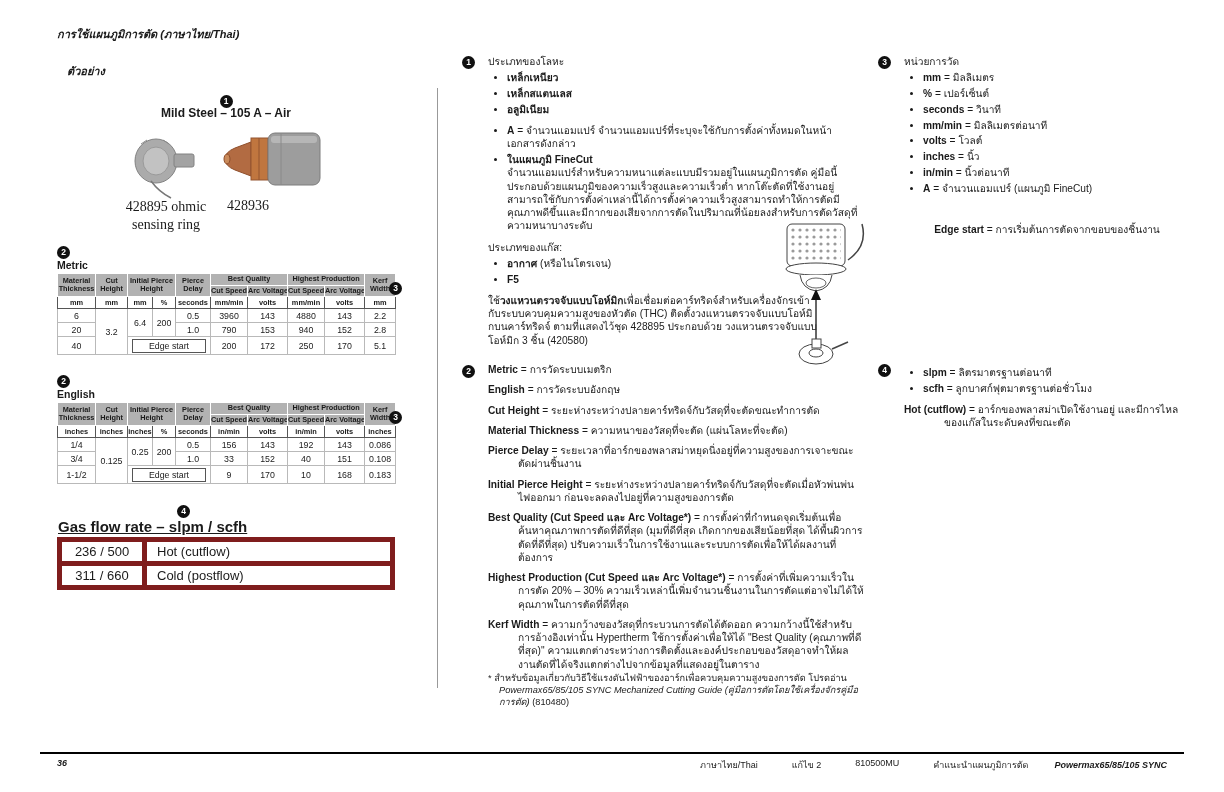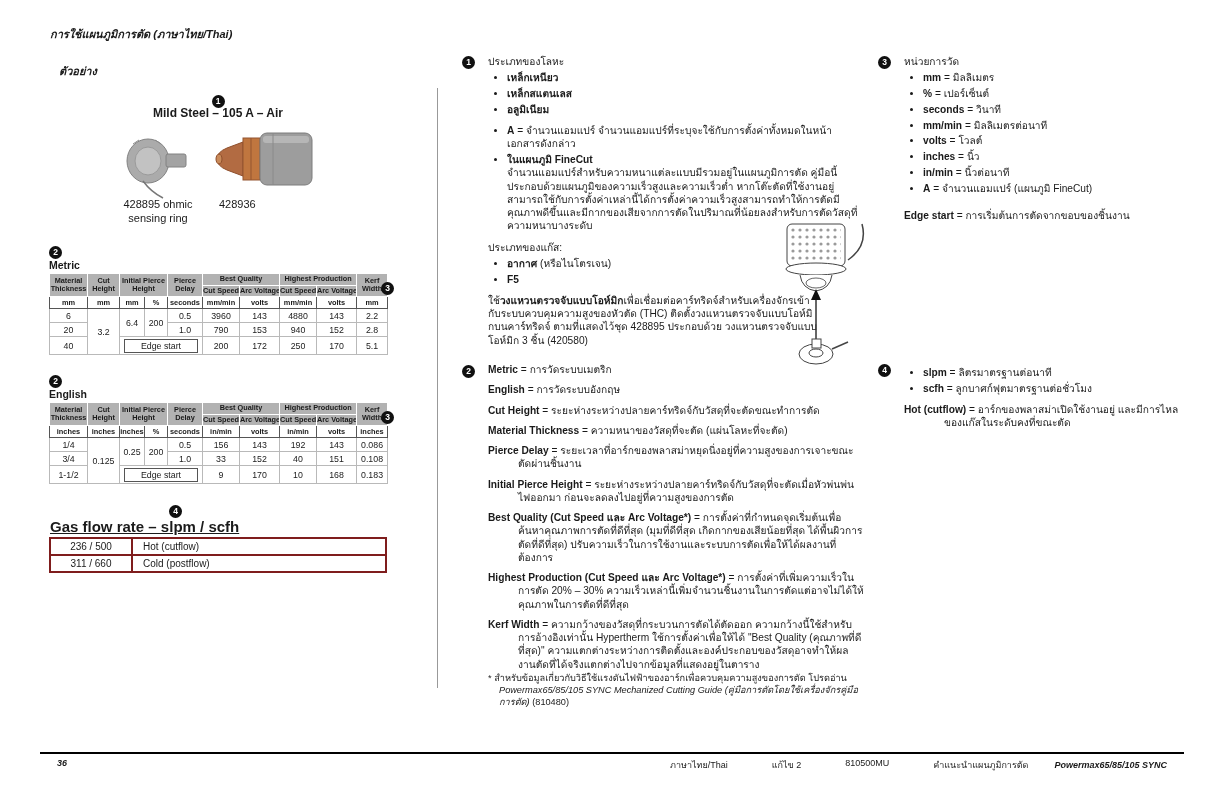--- a/index.html
+++ b/index.html
@@ -1,87 +1,87 @@
 <!DOCTYPE html>
 <html><head>
 <meta charset="utf-8">
 <style>
   html,body { margin:0; padding:0; background:#e8e8e8; }
   .page {
     position:relative; width:1224px; height:792px; margin:0 auto;
     background:#ffffff; overflow:hidden;
     font-family:"Liberation Sans","DejaVu Sans",sans-serif; color:#1a1a1a;
   }
-  .doc-header { position:absolute; left:50px; top:25px; font-size:11px; font-weight:bold; font-style:italic; }
+  .doc-header { position:absolute; left:57px; top:25px; font-size:11px; font-weight:bold; font-style:italic; }
   .vdivider { position:absolute; left:437px; top:88px; height:600px; width:0; border-left:1px solid #999; }
 
   .badge {
     display:inline-flex; align-items:center; justify-content:center;
     width:13px; height:13px; border-radius:50%; background:#101010; color:#fff;
     font-size:8.5px; font-weight:bold; line-height:1; flex:0 0 auto;
   }
 
   
-  .left-col { position:absolute; left:49px; top:62px; width:338px; }
+  .left-col { position:absolute; left:57px; top:62px; width:338px; }
   .example { font-size:11px; font-weight:bold; font-style:italic; margin-left:10px; }
   .c1-badge-row { text-align:center; margin-top:10px; height:14px; }
   .cut-title { text-align:center; font-weight:bold; font-size:12px; margin-top:2px; }
   .parts { position:relative; height:72px; margin-top:6px; }
   .ring-svg { position:absolute; left:74px; top:8px; }
   .cart-svg { position:absolute; left:164px; top:2px; }
-  .part-labels { position:relative; height:28px; font-size:11px; }
+  .part-labels { position:relative; height:28px; font-size:14px;font-family:Liberation Serif, serif; }
   .lbl1 { position:absolute; left:44px; width:130px; text-align:center; line-height:1.25; }
   .lbl2 { position:absolute; left:170px; width:100px; }
 
   .tblock { margin-top:15px; }
   .tbl-label { font-weight:bold; font-size:10.5px; margin:0 0 2px 0; }
   .twrap { position:relative; }
   .side-badge { position:absolute; right:-7px; top:9px; }
 
   table.cut { border-collapse:collapse; width:338px; table-layout:fixed; }
   .cut td { text-align:center; overflow:hidden; }
   .cut .hd td { background:#b2b2b2; border:1px solid #ffffff; font-weight:bold; font-size:7.3px; line-height:1.18; padding:1px 0; }
   .cut .hd .nw { white-space:nowrap; }
   .cut .units td { border:1px solid #555; font-weight:bold; font-size:7.4px; padding:1px 0; background:#fff; }
   .cut td.d { border:1px solid #b9b9b9; font-size:8.8px; padding:1.5px 0; }
   .edgebox { display:inline-block; border:1px solid #555; padding:0 16px; font-size:8.8px; line-height:12px; background:#fff; }
 
   .gas-badge-row { margin:16px 0 2px 120px; height:14px; }
   .gas-title { font-weight:bold; font-size:15px; margin:4px 0 2px 1px;text-decoration:underline; }
   table.gas { border-collapse:collapse; width:338px; }
-  .gas td { border:2px solid #7f1d1d; font-size:10px; padding:2px 0; }
+  .gas td { border:5px solid #7f1d1d; font-size:13px; padding:2px 0; }
   .gas td.v { width:80px; text-align:center; }
   .gas td.l { padding-left:10px; }
 
   
   .mid-col { position:absolute; left:462px; top:55px; width:402px; height:660px; font-size:10.2px; line-height:1.3; }
   .sec { position:relative; padding-left:26px; }
   .sec > .badge.corner { position:absolute; left:0; top:1px; }
   .h { margin:0 0 1px 0; }
   .mid-col ul, .right-col ul { margin:3px 0 8px 0; padding-left:19px; }
   .mid-col li, .right-col li { margin-bottom:2.5px; }
   .ohmic { max-width:332px; margin:5px 0 0 0; }
   .torch-svg { position:absolute; right:-8px; top:165px; }
   .defs { position:absolute; top:308px; left:0; width:100%; padding-left:26px; box-sizing:border-box; }
   .defs > .badge.corner { position:absolute; left:0; top:2px; }
   .def { margin:0 0 7px 0; padding-left:30px; text-indent:-30px; }
   .footnote { position:absolute; top:618px; left:26px; width:362px; font-size:9.2px; line-height:1.3; padding-left:11px; text-indent:-11px; margin:0; }
 
   
   .right-col { position:absolute; left:878px; top:55px; width:312px; height:560px; font-size:10.2px; line-height:1.3; }
-  .edge-def { margin:14px 0 0 0; }
+  .edge-def { margin:28px 0 0 0;text-align:center; }
   .sec4 { position:absolute; top:308px; left:0; width:100%; box-sizing:border-box; }
   .hang { margin:8px 0 0 0; padding-left:40px; text-indent:-40px; }
   .c4h { margin:0 0 2px 0; }
 
   
   .footer-rule { position:absolute; left:40px; right:40px; top:752px; border-top:2px solid #000; }
   .page-num { position:absolute; left:57px; top:758px; font-size:9px; font-weight:bold; font-style:italic; }
   .footer-right { position:absolute; right:57px; top:758px; font-size:9px; display:flex; gap:26px; align-items:baseline; }
-  .fitems { display:flex; gap:44px; }
+  .fitems { display:flex; gap:34px; }
   .brand { font-weight:bold; font-style:italic; }
 
   b { font-weight:bold; }
   .it { font-style:italic; }
 </style>
 </head>
 <body>
 
 <div class="page">
 

